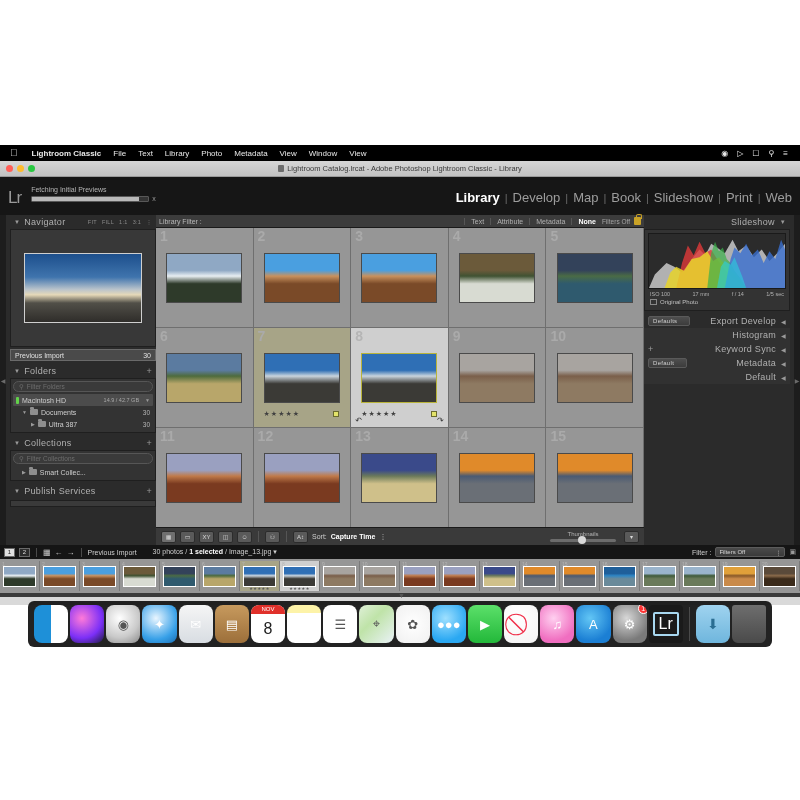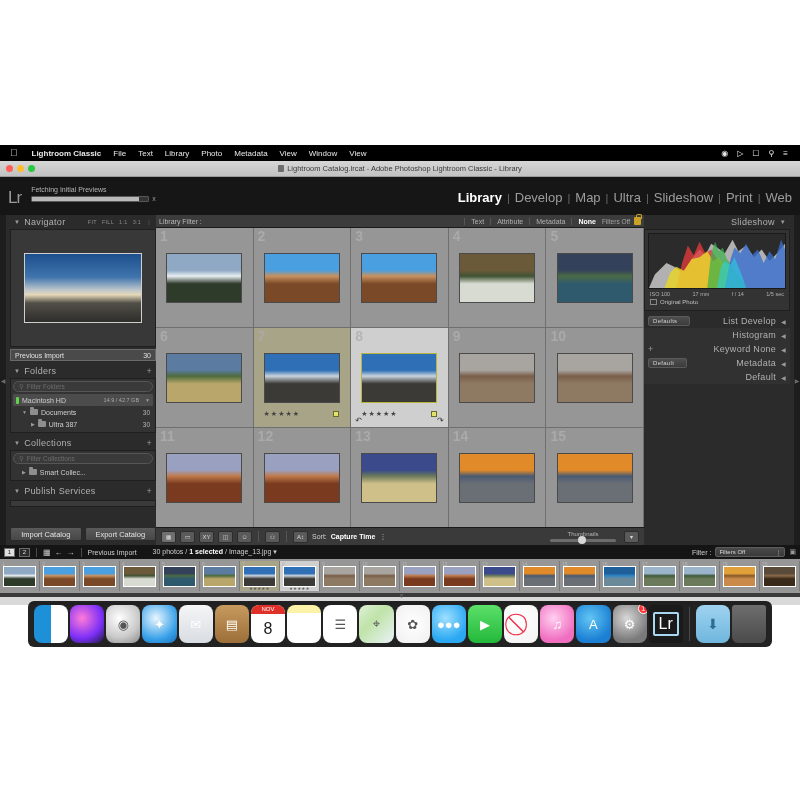--- a/index.html
+++ b/index.html
@@ -266,21 +266,21 @@
           <span class="prog-x">x</span>
         </div>
       </div>
       <div class="modules">
         <span class="mod active">Library</span>
         <span class="sep">|</span>
         <span class="mod">Develop</span>
         <span class="sep">|</span>
         <span class="mod">Map</span>
         <span class="sep">|</span>
-        <span class="mod">Ultra</span>
+        <span class="mod">Book</span>
         <span class="sep">|</span>
         <span class="mod">Slideshow</span>
         <span class="sep">|</span>
         <span class="mod">Print</span>
         <span class="sep">|</span>
         <span class="mod">Web</span>
       </div>
     </div>
 
     <div class="body">
@@ -353,24 +353,20 @@
           </div>
         </div>
 
         <div class="ph">
           <span class="tri">▼</span>
           <span>Publish Services</span>
           <span class="plus">+</span>
         </div>
         <div class="scrollthin"></div>
 
-        <div class="btnrow">
-          <div class="lrbtn">Import Catalog</div>
-          <div class="lrbtn">Export Catalog</div>
-        </div>
       </div>
 
       <div class="center">
         <div class="libfilter">
           <span class="lf-title">Library Filter :</span>
           <span style="flex:1;"></span>
           <span class="lf-tab">Text</span>
           <span class="lf-tab">Attribute</span>
           <span class="lf-tab">Metadata</span>
           <span class="lf-tab active">None</span>
@@ -501,30 +497,30 @@
             <span>1/5 sec</span>
           </div>
           <div style="display:flex;align-items:center;gap:3px;font-size:6px;color:#c0c0c0;padding:2px;">
             <i style="display:inline-block;width:7px;height:6px;border:1px solid #888;"></i>
             <span>Original Photo</span>
           </div>
         </div>
 
         <div class="ph">
           <span style="font-size:6px;background:linear-gradient(#4e4e4e,#3c3c3c);border:1px solid #5a5a5a;border-radius:2px;padding:1px 12px 1px 4px;color:#d0d0d0;">Defaults</span>
-          <span style="margin-left:auto;">List Develop</span>
+          <span style="margin-left:auto;">Export Develop</span>
           <span class="tri" style="margin:0 0 0 5px;">◀</span>
         </div>
         <div class="ph" style="justify-content:flex-end;background:#313131;">
           <span>Histogram</span>
           <span class="tri" style="margin:0 0 0 5px;">◀</span>
         </div>
         <div class="ph" style="background:#313131;">
           <span class="plus" style="margin:0;">+</span>
-          <span style="margin-left:auto;">Keyword None</span>
+          <span style="margin-left:auto;">Keyword Sync</span>
           <span class="tri" style="margin:0 0 0 5px;">◀</span>
         </div>
         <div class="ph" style="background:#313131;">
           <span style="font-size:6px;background:linear-gradient(#4e4e4e,#3c3c3c);border:1px solid #5a5a5a;border-radius:2px;padding:1px 12px 1px 4px;color:#d0d0d0;">Default</span>
           <span style="margin-left:auto;">Metadata</span>
           <span class="tri" style="margin:0 0 0 5px;">◀</span>
         </div>
         <div class="ph" style="justify-content:flex-end;background:#313131;">
           <span>Default</span>
           <span class="tri" style="margin:0 0 0 5px;">◀</span>

